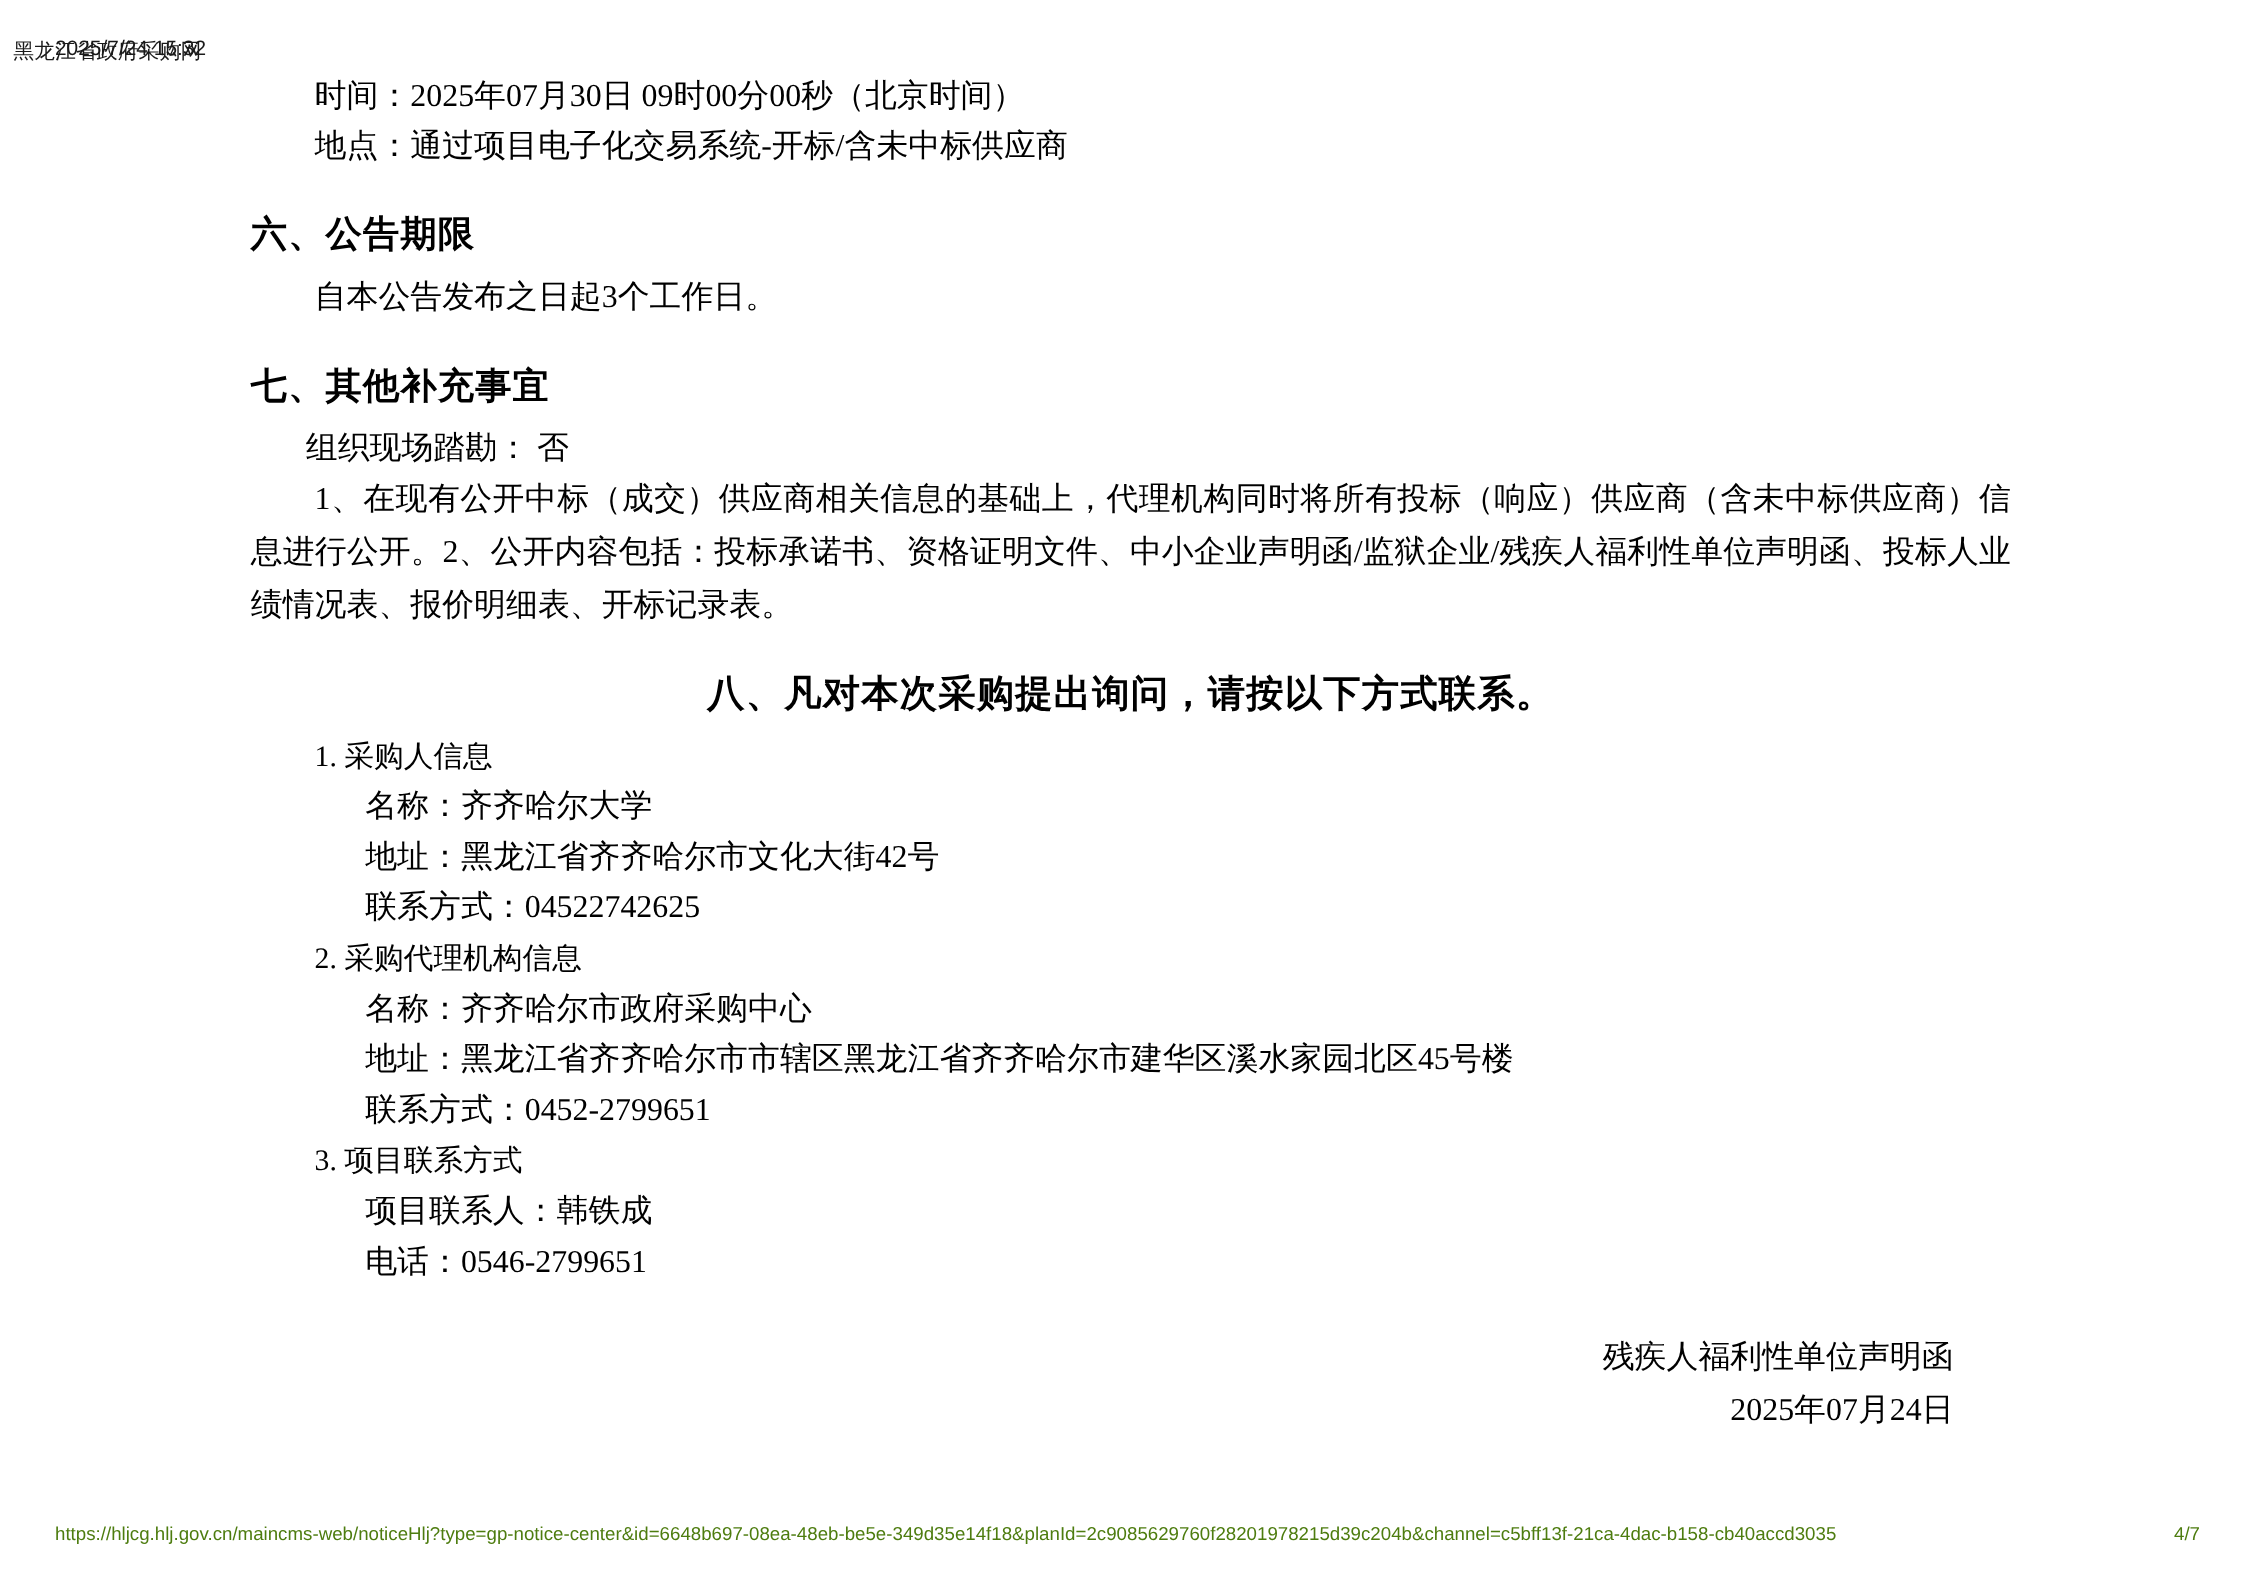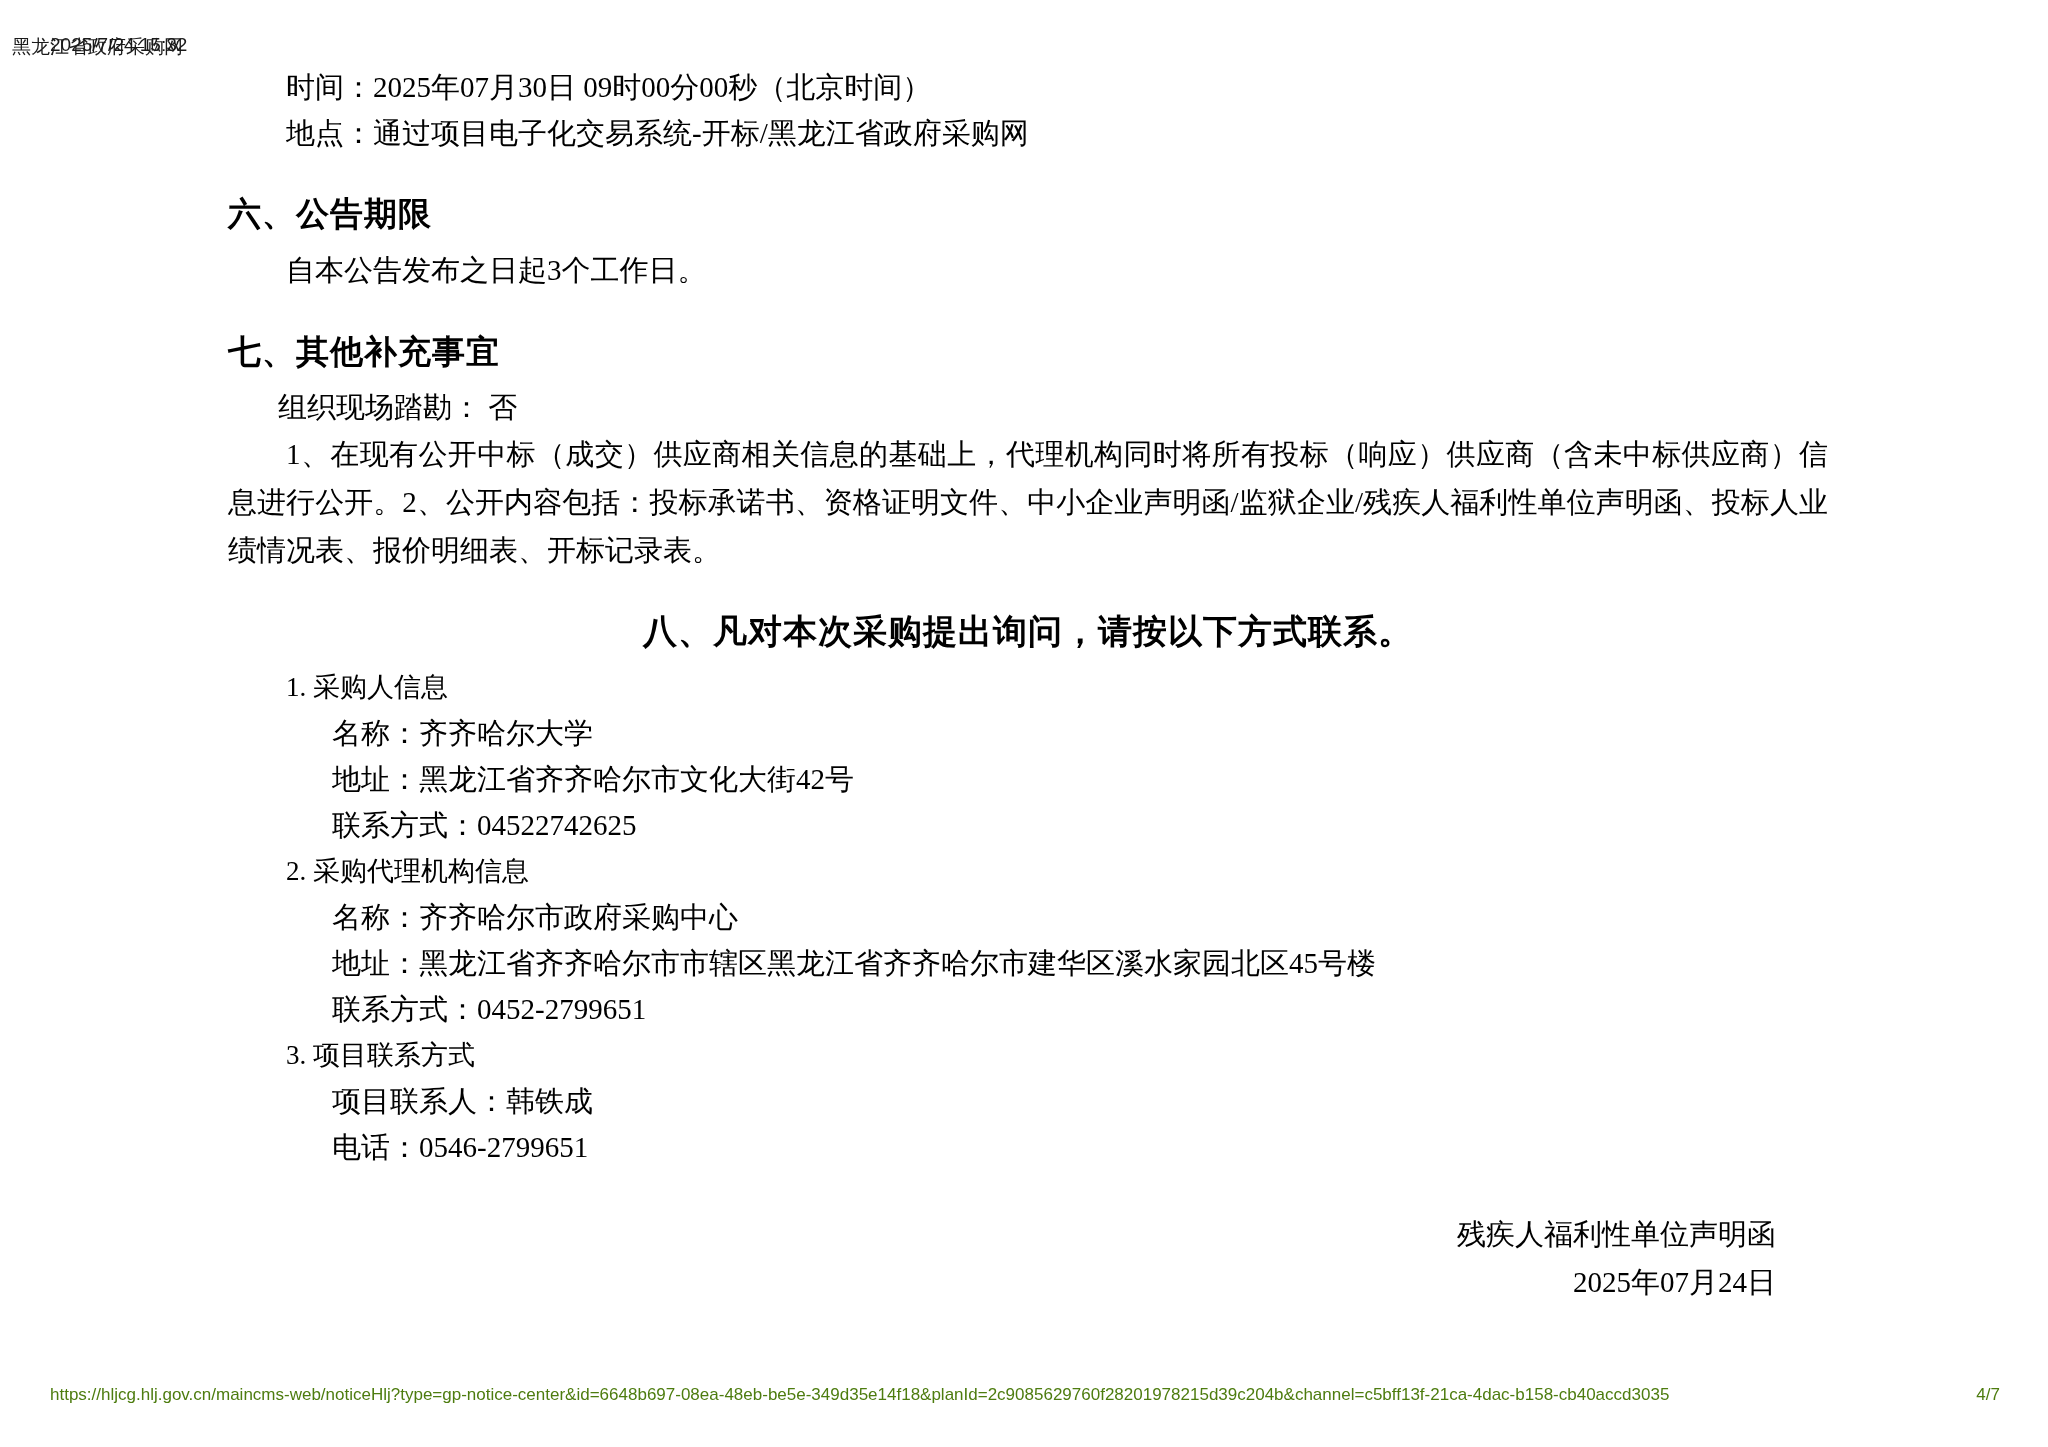--- a/index.html
+++ b/index.html
@@ -131,21 +131,21 @@
 <div class="page">
 
   <div class="print-header">
     <span class="ph-left">2025/7/24 15:32</span>
     <span class="ph-center">黑龙江省政府采购网</span>
   </div>
 
   <div class="doc">
 
     <div class="line indent-1">时间：2025年07月30日  09时00分00秒（北京时间）</div>
-    <div class="line indent-1">地点：通过项目电子化交易系统-开标/黑龙江省政府采购网</div>
+    <div class="line indent-1">地点：通过项目电子化交易系统-开标/含未中标供应商</div>
 
     <div class="section-title">六、公告期限</div>
     <div class="para">自本公告发布之日起3个工作日。</div>
 
     <div class="section-title">七、其他补充事宜</div>
     <div class="line indent-2">组织现场踏勘：  否</div>
     <div class="para">1、在现有公开中标（成交）供应商相关信息的基础上，代理机构同时将所有投标（响应）供应商（含未中标供应商）信息进行公开。2、公开内容包括：投标承诺书、资格证明文件、中小企业声明函/监狱企业/残疾人福利性单位声明函、投标人业绩情况表、报价明细表、开标记录表。</div>
 
     <div class="section-title big">八、凡对本次采购提出询问，请按以下方式联系。</div>
 

